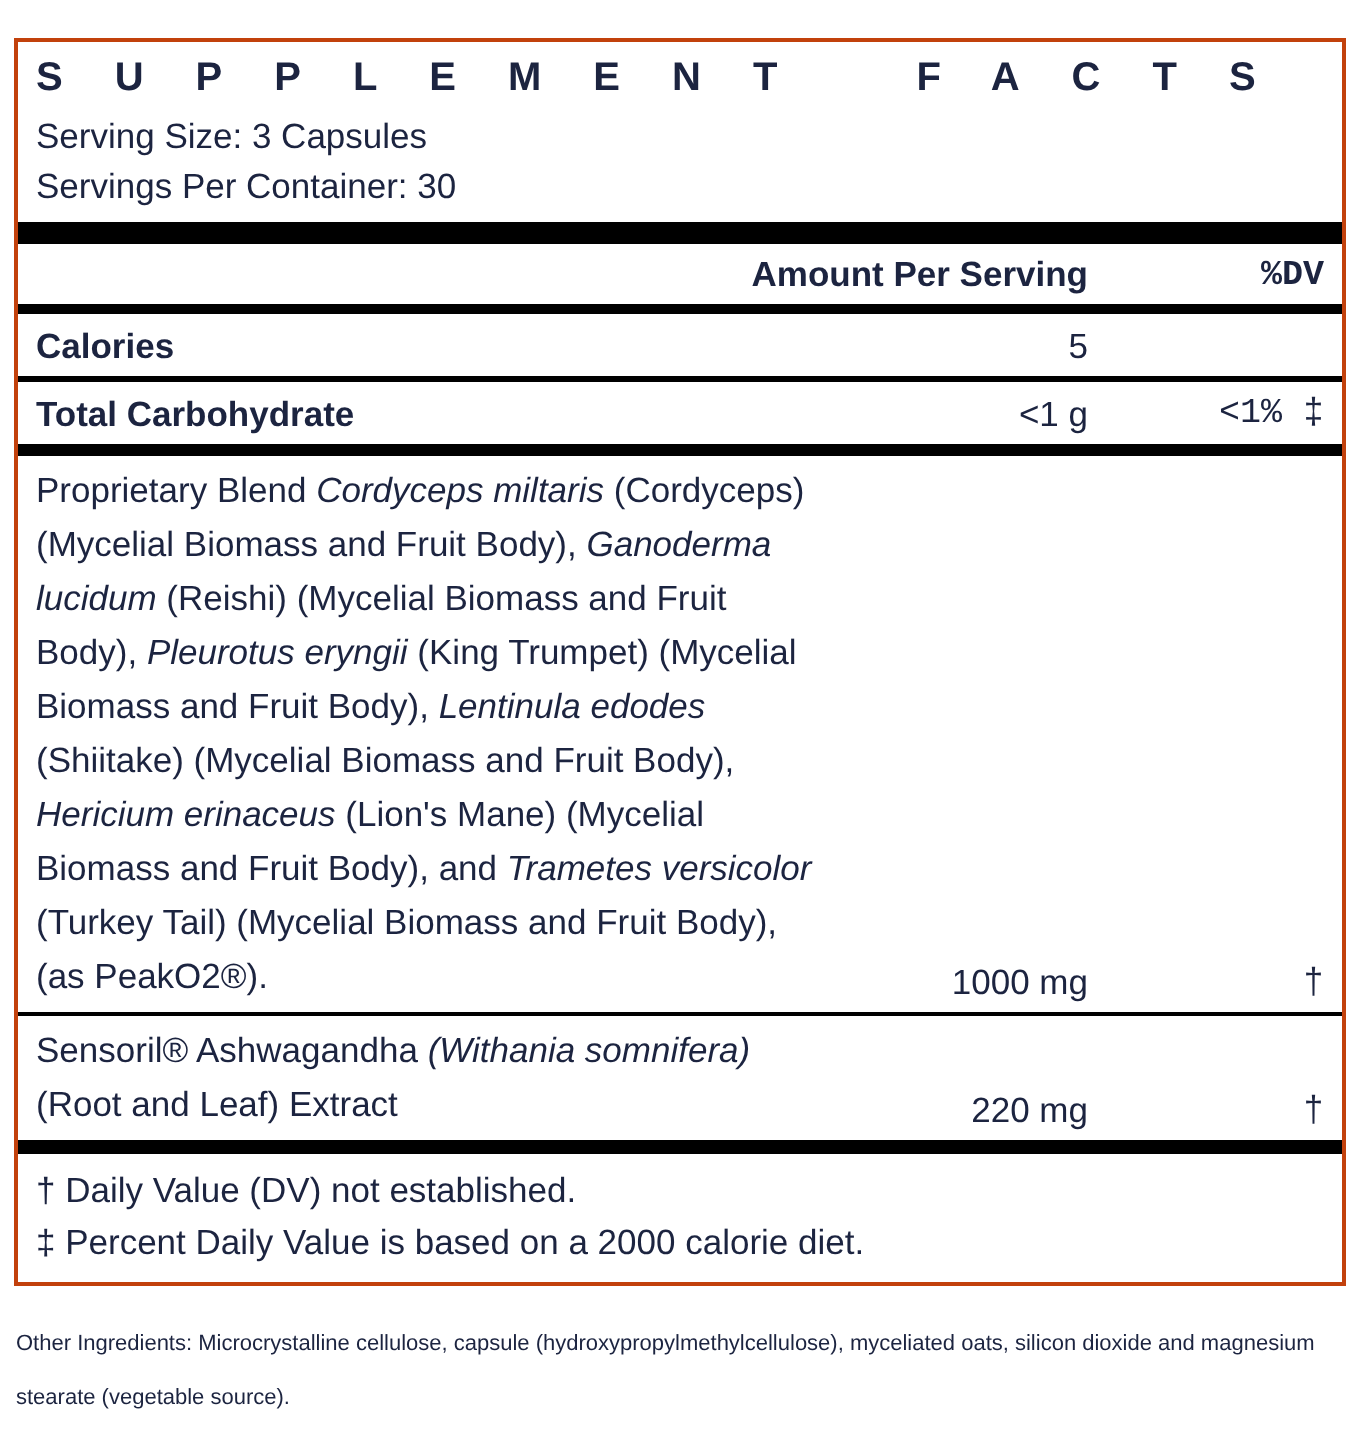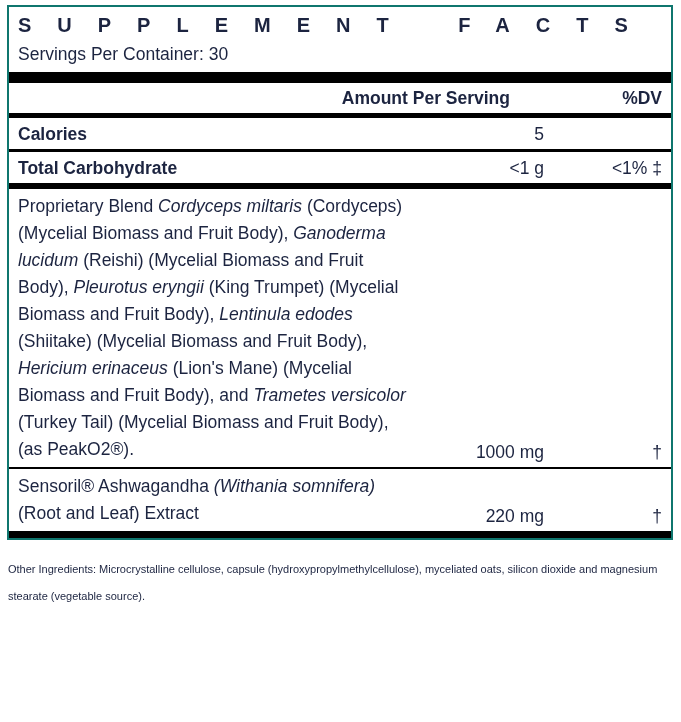--- a/index.html
+++ b/index.html
@@ -9,22 +9,22 @@
   }
   body {
     width: 681px;
     height: 722px;
     font-family: "Liberation Sans", sans-serif;
     color: #1c2440;
     position: relative;
     overflow: hidden;
   }
   .facts-box {
-    margin: 5px 8px 0 7px;
-    border: 2px solid #0f766e;
+    margin: 19px 8px 0 7px;
+    border: 2px solid #c2410c;
     background: #ffffff;
   }
   .title {
     font-weight: bold;
     font-size: 20px;
     letter-spacing: 26px;
     word-spacing: 12px;
     white-space: nowrap;
     overflow: hidden;
     padding: 7px 0 2px 9px;
@@ -53,25 +53,25 @@
     flex: 0 0 392px;
     line-height: 27px;
   }
   .row .amount {
     flex: 1 1 auto;
     text-align: right;
   }
   .row .dv {
     flex: 0 0 118px;
     text-align: right;
+    font-family: Liberation Mono, monospace;
   }
   .header-row {
     font-weight: bold;
     padding: 5px 9px 4px 9px;
-    gap: 34px;
   }
   .header-row .name { flex: 1 1 auto; }
   .header-row .amount { flex: 0 0 auto; white-space: nowrap; }
   .row-simple { padding: 5px 9px 4px 9px; }
   .row-simple .name { line-height: 22px; font-weight: bold; }
   .row-tall { padding: 4px 9px; align-items: flex-end; }
   .footnotes {
     font-size: 17.5px;
     line-height: 26px;
     padding: 5px 9px 7px 9px;
@@ -83,20 +83,21 @@
   }
 </style>
 </head>
 <body>
 
 <div class="facts-box">
 
   <div class="title">SUPPLEMENT FACTS</div>
 
   <div class="serving-block">
+    <div class="serving-line">Serving Size: 3 Capsules</div>
     <div class="serving-line">Servings Per Container: 30</div>
   </div>
 
   <div class="bar bar-11"></div>
 
   <div class="row header-row">
     <div class="name"></div>
     <div class="amount">Amount Per Serving</div>
     <div class="dv">%DV</div>
   </div>
@@ -128,16 +129,20 @@
   <div class="bar bar-2"></div>
 
   <div class="row row-tall">
     <div class="name"><span>Sensoril® Ashwagandha </span><span style="font-style: italic;">(Withania somnifera)</span><span> (Root and Leaf) Extract</span></div>
     <div class="amount">220 mg</div>
     <div class="dv">†</div>
   </div>
 
   <div class="bar bar-7"></div>
 
+  <div class="footnotes">
+    <div>† Daily Value (DV) not established.</div>
+    <div>‡ Percent Daily Value is based on a 2000 calorie diet.</div>
+  </div>
 
 </div>
 
 <div class="other-ingredients">Other Ingredients: Microcrystalline cellulose, capsule (hydroxypropylmethylcellulose), myceliated oats, silicon dioxide and magnesium stearate (vegetable source).</div>
 
 </body></html>

